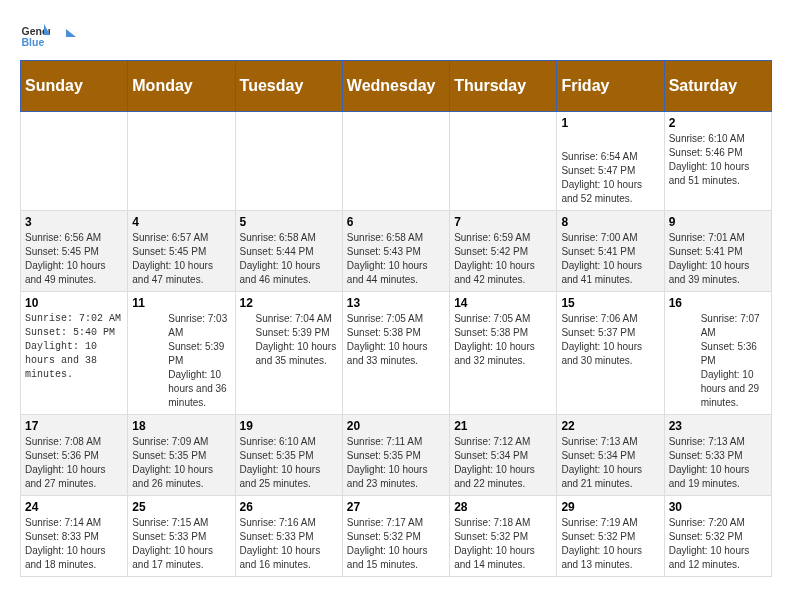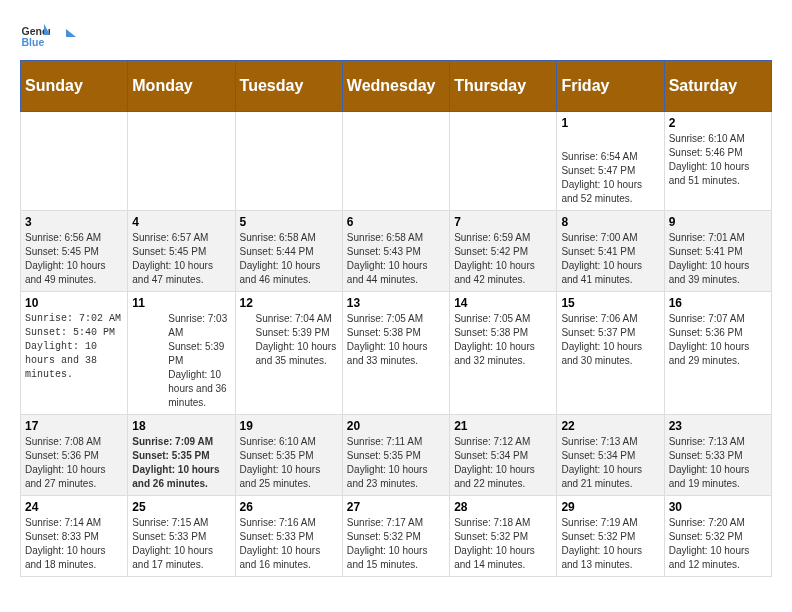--- a/index.html
+++ b/index.html
@@ -210,35 +210,35 @@
 Daylight: 10 hours and 32 minutes.</div>
         </td>
         <td>
           <div class="day-number">15</div>
           <div class="day-info" style="white-space: pre-line;">Sunrise: 7:06 AM
 Sunset: 5:37 PM
 Daylight: 10 hours and 30 minutes.</div>
         </td>
         <td>
           <div class="day-number">16</div>
-          <div class="day-info" style="white-space: pre-line;">Sunrise: 7:07 AM
+          <div class="day-info" style="white-space: pre-line; margin-left: 32px;">Sunrise: 7:07 AM
 Sunset: 5:36 PM
 Daylight: 10 hours and 29 minutes.</div>
         </td>
       </tr>
       <tr>
         <td>
           <div class="day-number">17</div>
           <div class="day-info" style="white-space: pre-line;">Sunrise: 7:08 AM
 Sunset: 5:36 PM
 Daylight: 10 hours and 27 minutes.</div>
         </td>
         <td>
           <div class="day-number">18</div>
-          <div class="day-info" style="white-space: pre-line; font-weight: bold;">Sunrise: 7:09 AM
+          <div class="day-info" style="white-space: pre-line;">Sunrise: 7:09 AM
 Sunset: 5:35 PM
 Daylight: 10 hours and 26 minutes.</div>
         </td>
         <td>
           <div class="day-number">19</div>
           <div class="day-info" style="white-space: pre-line;">Sunrise: 6:10 AM
 Sunset: 5:35 PM
 Daylight: 10 hours and 25 minutes.</div>
         </td>
         <td>

